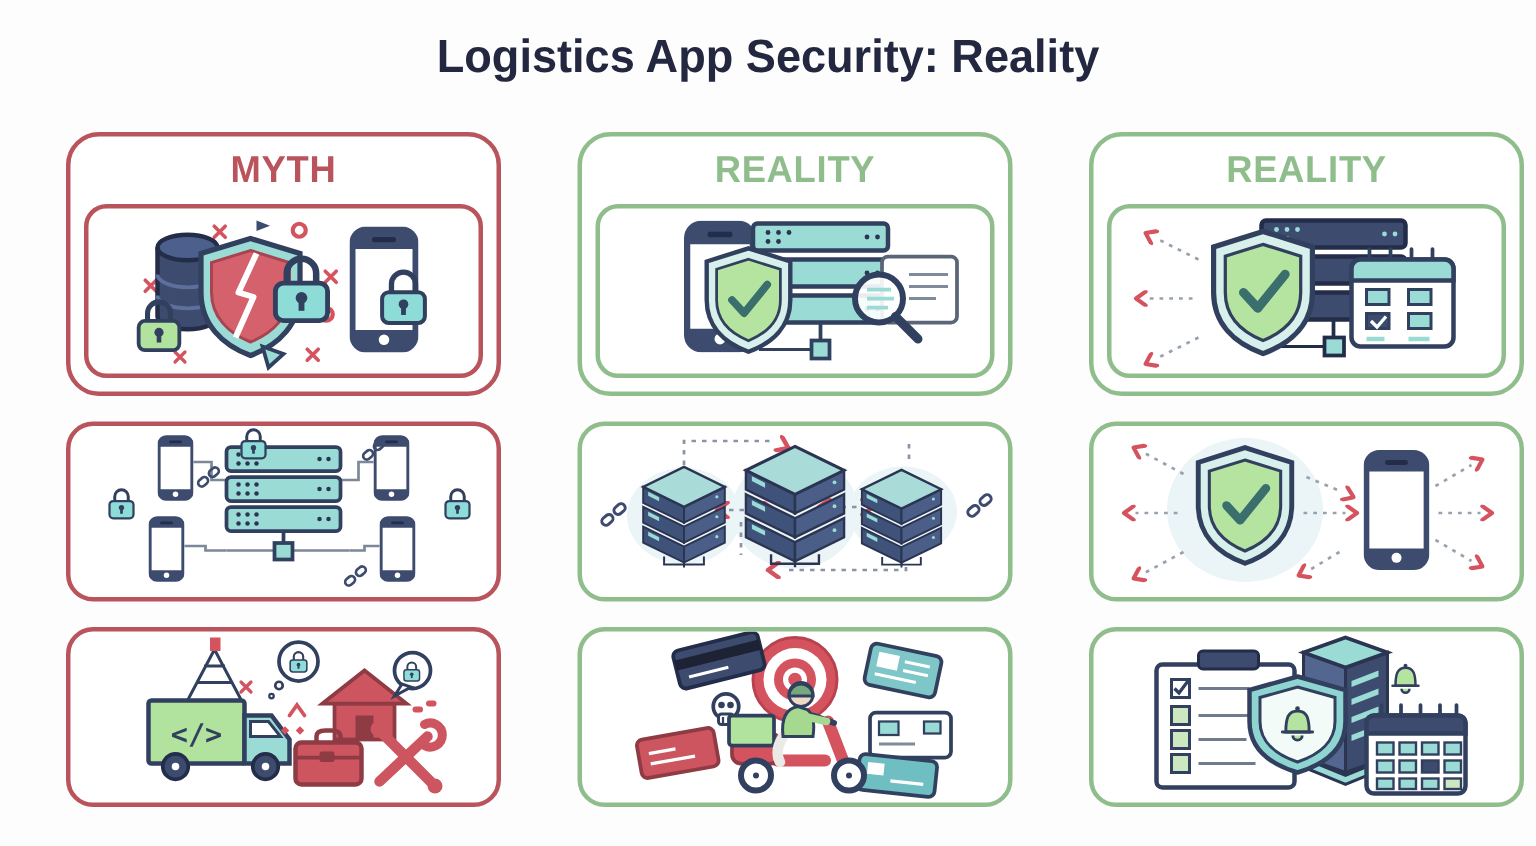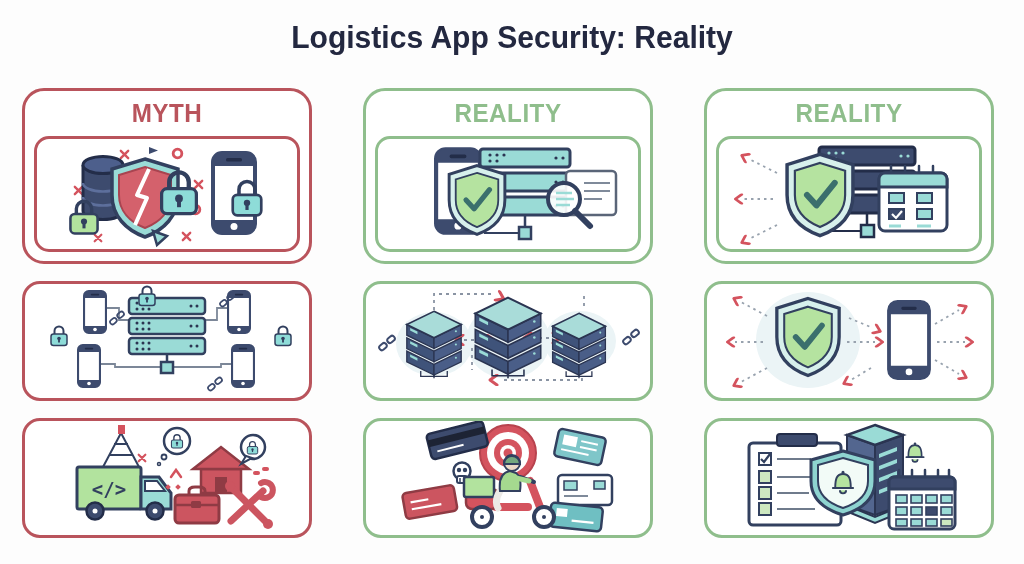--- a/index.html
+++ b/index.html
@@ -1,18 +1,18 @@
 <!DOCTYPE html>
 <html style="--page-bg: #fdfdfd; --myth-red: #b9545c; --reality-green: #8fbe8c; --title-navy: #232840; --outline-navy: #32405f; --teal: #8edcd8; --light-green: #b2e39e; --alert-red: #d4535e; --server-navy: #3d4b6e;"><head>
 <meta charset="utf-8">
 <style>
   *{box-sizing:border-box;margin:0;padding:0}
   html,body{width:1024px;height:564px;overflow:hidden;background:var(--page-bg,#fdfdfd);font-family:"Liberation Sans",sans-serif}
   .page-title{position:absolute;top:20px;left:0;width:1024px;text-align:center;font-size:31px;font-weight:bold;color:var(--title-navy,#232840);transform:scaleX(.97)}
-  .grid{position:absolute;top:88px;left:22px;display:grid;grid-template-columns:repeat(3,290px);column-gap:51px}
+  .grid{position:absolute;top:88px;left:44px;display:grid;grid-template-columns:repeat(3,290px);column-gap:51px}
   .col{display:flex;flex-direction:column;row-gap:17px}
   .group{border:3px solid;border-radius:22px;height:176px;padding:0 9px 9px;background:#fff}
   .card,.inner{border:3px solid;border-radius:18px;background:#fff;overflow:hidden}
   .inner{height:116px;border-radius:15px}
   .card{height:120px}
   .myth .group,.myth .card,.myth .inner{border-color:var(--myth-red,#b9545c)}
   .reality .group,.reality .card,.reality .inner{border-color:var(--reality-green,#8fbe8c)}
   .group-hdr{height:45px;display:flex;align-items:center;justify-content:center;font-size:25px;font-weight:bold;letter-spacing:.5px;transform:scaleX(.97)}
   .myth .group-hdr{color:var(--myth-red,#b9545c)}
   .reality .group-hdr{color:var(--reality-green,#8fbe8c)}

